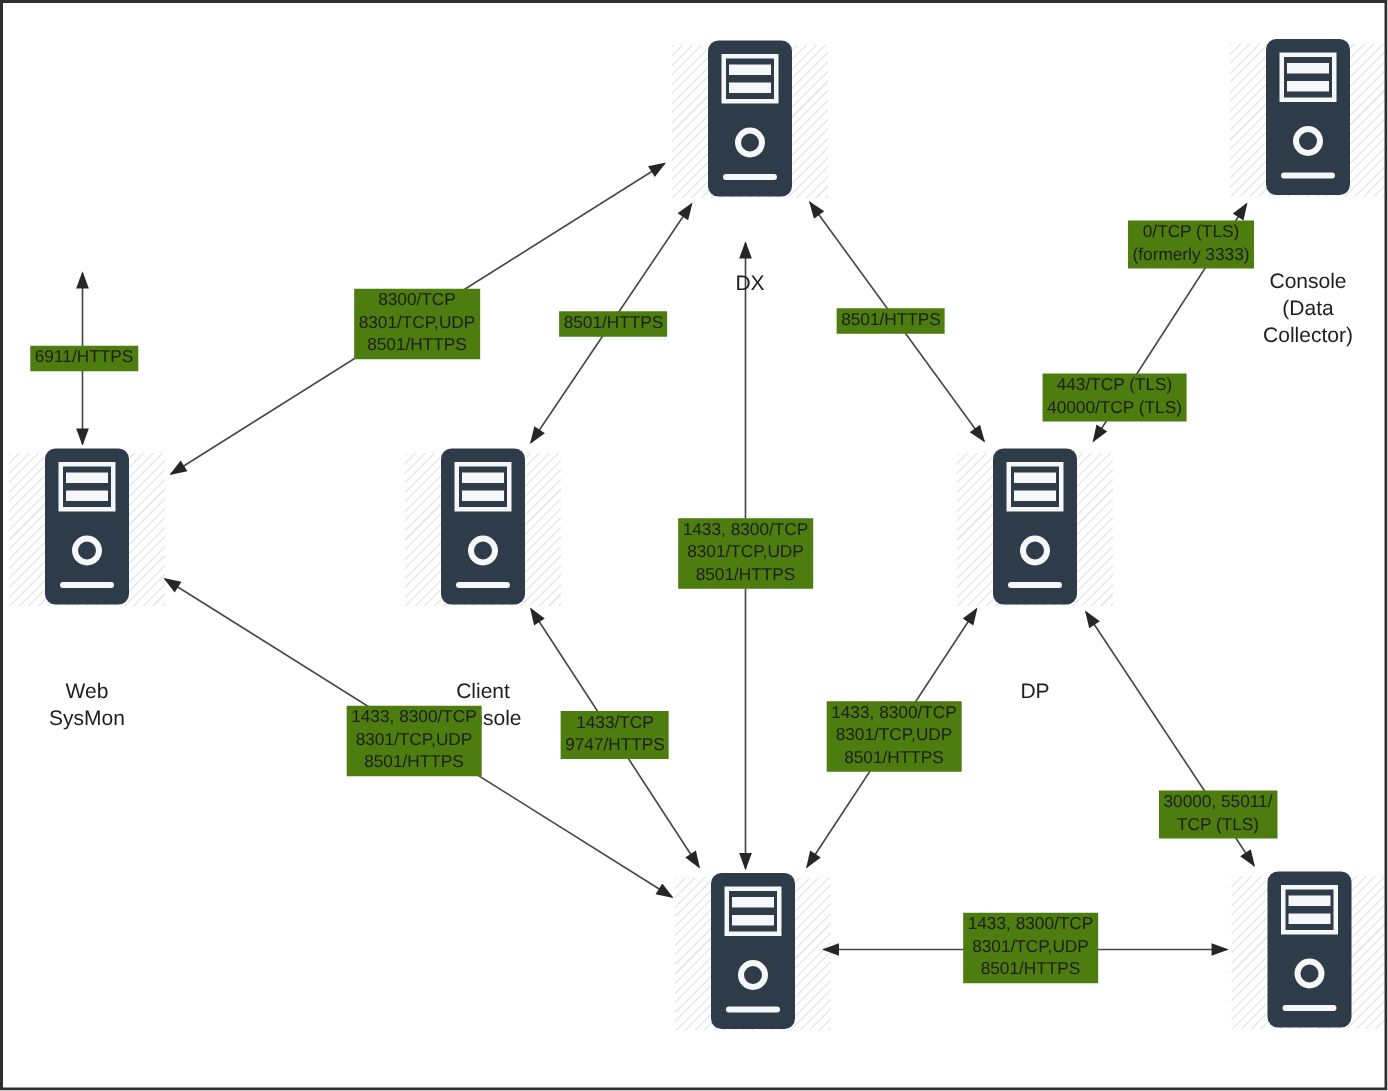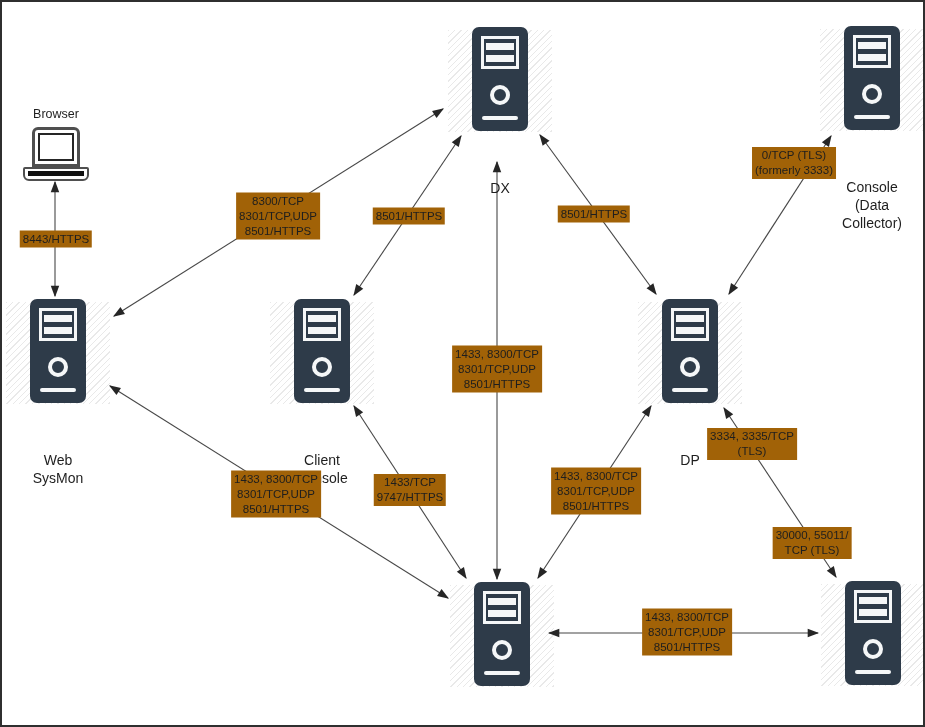--- a/index.html
+++ b/index.html
@@ -55,21 +55,21 @@
   .screen-inner { position:absolute; inset:3px; border:2px solid #262626; background:#fff; }
   .base {
     position:absolute; left:1px; top:45px; width:66px; height:14px;
     border:2px solid #4f4f4f; border-radius:2px 2px 6px 6px; background:#fff; box-sizing:border-box;
   }
   .keys { position:absolute; left:3px; right:3px; top:2px; height:5px; background:#111; }
 
   
   .port-label {
     position:absolute; transform:translate(-50%,-50%);
-    background:#a16207; padding:1px 3px;
+    background:#4d7c0f; padding:1px 3px;
     font-size:11.5px; line-height:15px; text-align:center; white-space:pre-line;
   }
 </style>
 </head>
 <body>
 
 <div class="canvas">
 
   <div class="hatch" style="left:446px;top:28px"></div>
   <div class="hatch" style="left:818px;top:27px"></div>
@@ -91,31 +91,20 @@
     <line x1="654" y1="292" x2="538" y2="133" marker-start="url(#ah)" marker-end="url(#ah)"></line>
     <line x1="495" y1="160" x2="495" y2="577" marker-start="url(#ah)" marker-end="url(#ah)"></line>
     <line x1="727" y1="292" x2="829" y2="134" marker-start="url(#ah)" marker-end="url(#ah)"></line>
     <line x1="108" y1="384" x2="446" y2="596" marker-start="url(#ah)" marker-end="url(#ah)"></line>
     <line x1="352" y1="404" x2="464" y2="576" marker-start="url(#ah)" marker-end="url(#ah)"></line>
     <line x1="649" y1="404" x2="536" y2="576" marker-start="url(#ah)" marker-end="url(#ah)"></line>
     <line x1="722" y1="406" x2="834" y2="575" marker-start="url(#ah)" marker-end="url(#ah)"></line>
     <line x1="547" y1="631" x2="816" y2="631" marker-start="url(#ah)" marker-end="url(#ah)"></line>
   </svg>
 
-  <div class="browser-node">
-    <div class="browser-label">Browser</div>
-    <div class="laptop">
-      <div class="screen">
-          <div class="screen-inner"></div>
-        </div>
-      <div class="base">
-          <div class="keys"></div>
-        </div>
-    </div>
-  </div>
 
   <div class="node" style="left:470px;top:25px">
     <div class="server">
       <div class="bay">
           <i></i>
           <i></i>
         </div>
       <div class="power"></div>
       <div class="slot"></div>
     </div>
@@ -191,40 +180,40 @@
       <div class="bay">
           <i></i>
           <i></i>
         </div>
       <div class="power"></div>
       <div class="slot"></div>
     </div>
     <div class="node-label">AI Engine</div>
   </div>
 
-  <div class="port-label" style="left:54px;top:237px">8443/HTTPS</div>
+  <div class="port-label" style="left:54px;top:237px">6911/HTTPS</div>
   <div class="port-label" style="left:276px;top:214px">8300/TCP
 8301/TCP,UDP
 8501/HTTPS</div>
   <div class="port-label" style="left:407px;top:214px">8501/HTTPS</div>
   <div class="port-label" style="left:592px;top:212px">8501/HTTPS</div>
   <div class="port-label" style="left:495px;top:367px">1433, 8300/TCP
 8301/TCP,UDP
 8501/HTTPS</div>
   <div class="port-label" style="left:792px;top:161px">0/TCP (TLS)
 (formerly 3333)</div>
+  <div class="port-label" style="left:741px;top:263px">443/TCP (TLS)
+40000/TCP (TLS)</div>
   <div class="port-label" style="left:274px;top:492px">1433, 8300/TCP
 8301/TCP,UDP
 8501/HTTPS</div>
   <div class="port-label" style="left:408px;top:488px">1433/TCP
 9747/HTTPS</div>
   <div class="port-label" style="left:594px;top:489px">1433, 8300/TCP
 8301/TCP,UDP
 8501/HTTPS</div>
-  <div class="port-label" style="left:750px;top:442px">3334, 3335/TCP
-(TLS)</div>
   <div class="port-label" style="left:810px;top:541px">30000, 55011/
 TCP (TLS)</div>
   <div class="port-label" style="left:685px;top:630px">1433, 8300/TCP
 8301/TCP,UDP
 8501/HTTPS</div>
 
 </div>
 
 </body></html>

